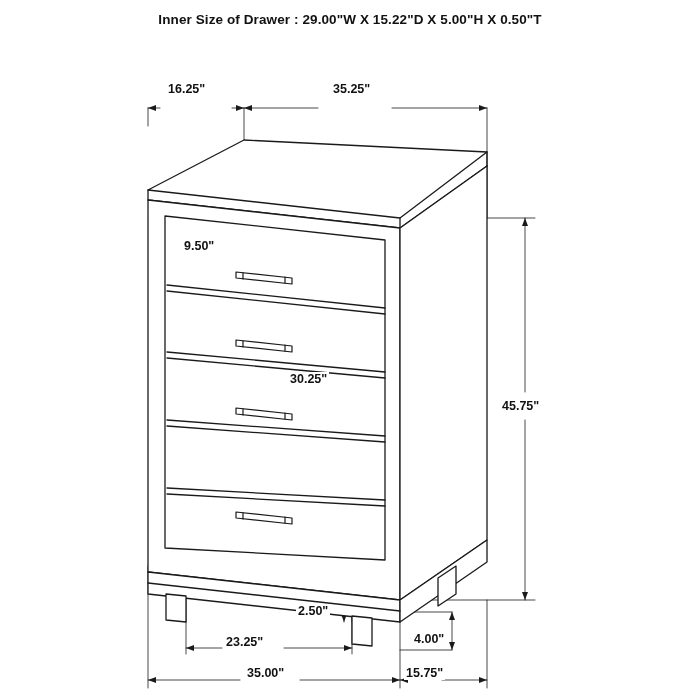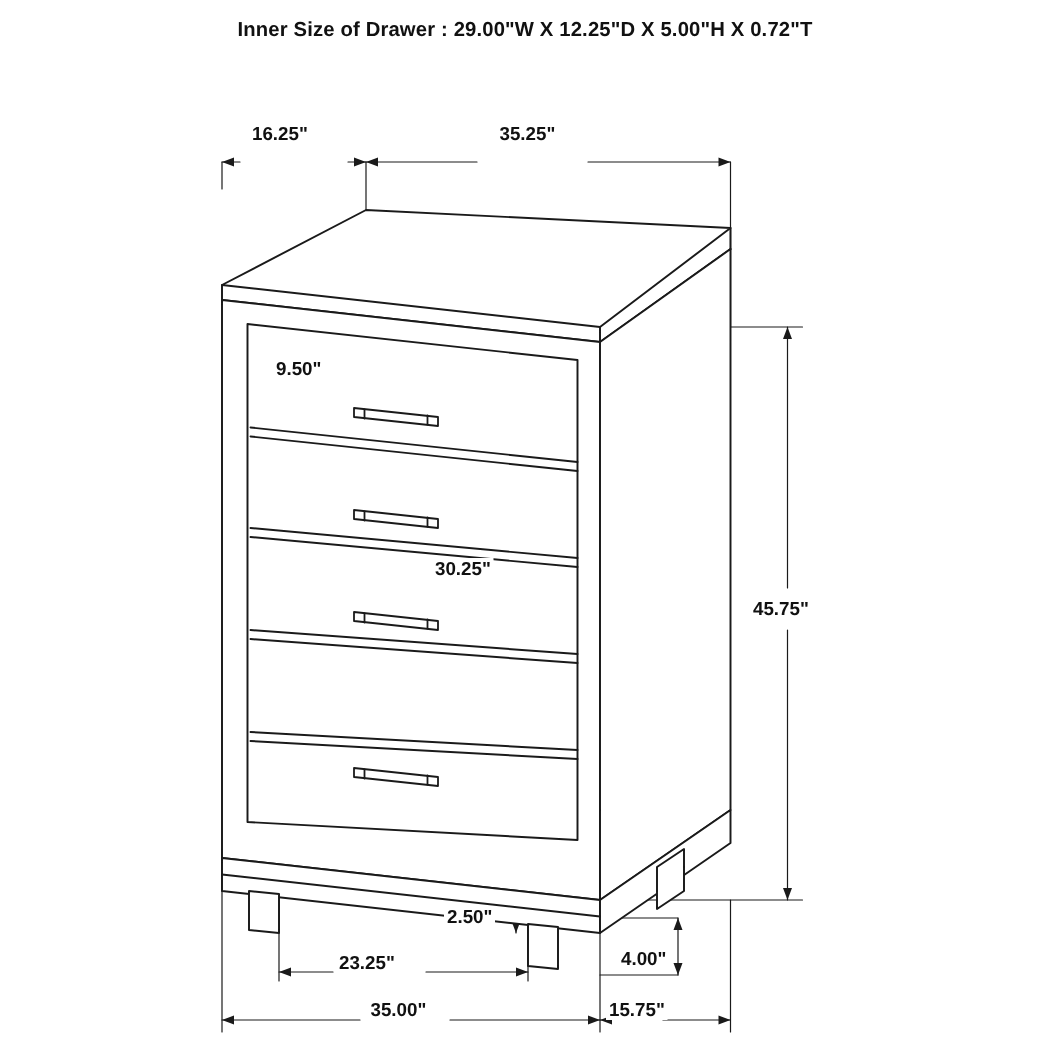--- a/index.html
+++ b/index.html
@@ -45,21 +45,21 @@
     padding: 0 2px;
     white-space: nowrap;
     line-height: 14px;
   }
 </style>
 </head>
 <body>
 
 <div id="stage">
 
-  <div id="title">Inner Size of Drawer : 29.00"W X 12.25"D X 5.00"H X 0.72"T</div>
+  <div id="title">Inner Size of Drawer : 29.00"W X 15.22"D X 5.00"H X 0.50"T</div>
 
   <svg id="drawing" width="700" height="700" viewBox="0 0 700 700">
     <g fill="none" stroke="#1a1a1a" stroke-width="1.3" stroke-linejoin="round" stroke-linecap="round">
 
       <g stroke-width="0.8">
 
         <line x1="148" y1="108" x2="148" y2="126"></line>
         <line x1="244" y1="108" x2="244" y2="160"></line>
         <line x1="487" y1="108" x2="487" y2="218"></line>
 

